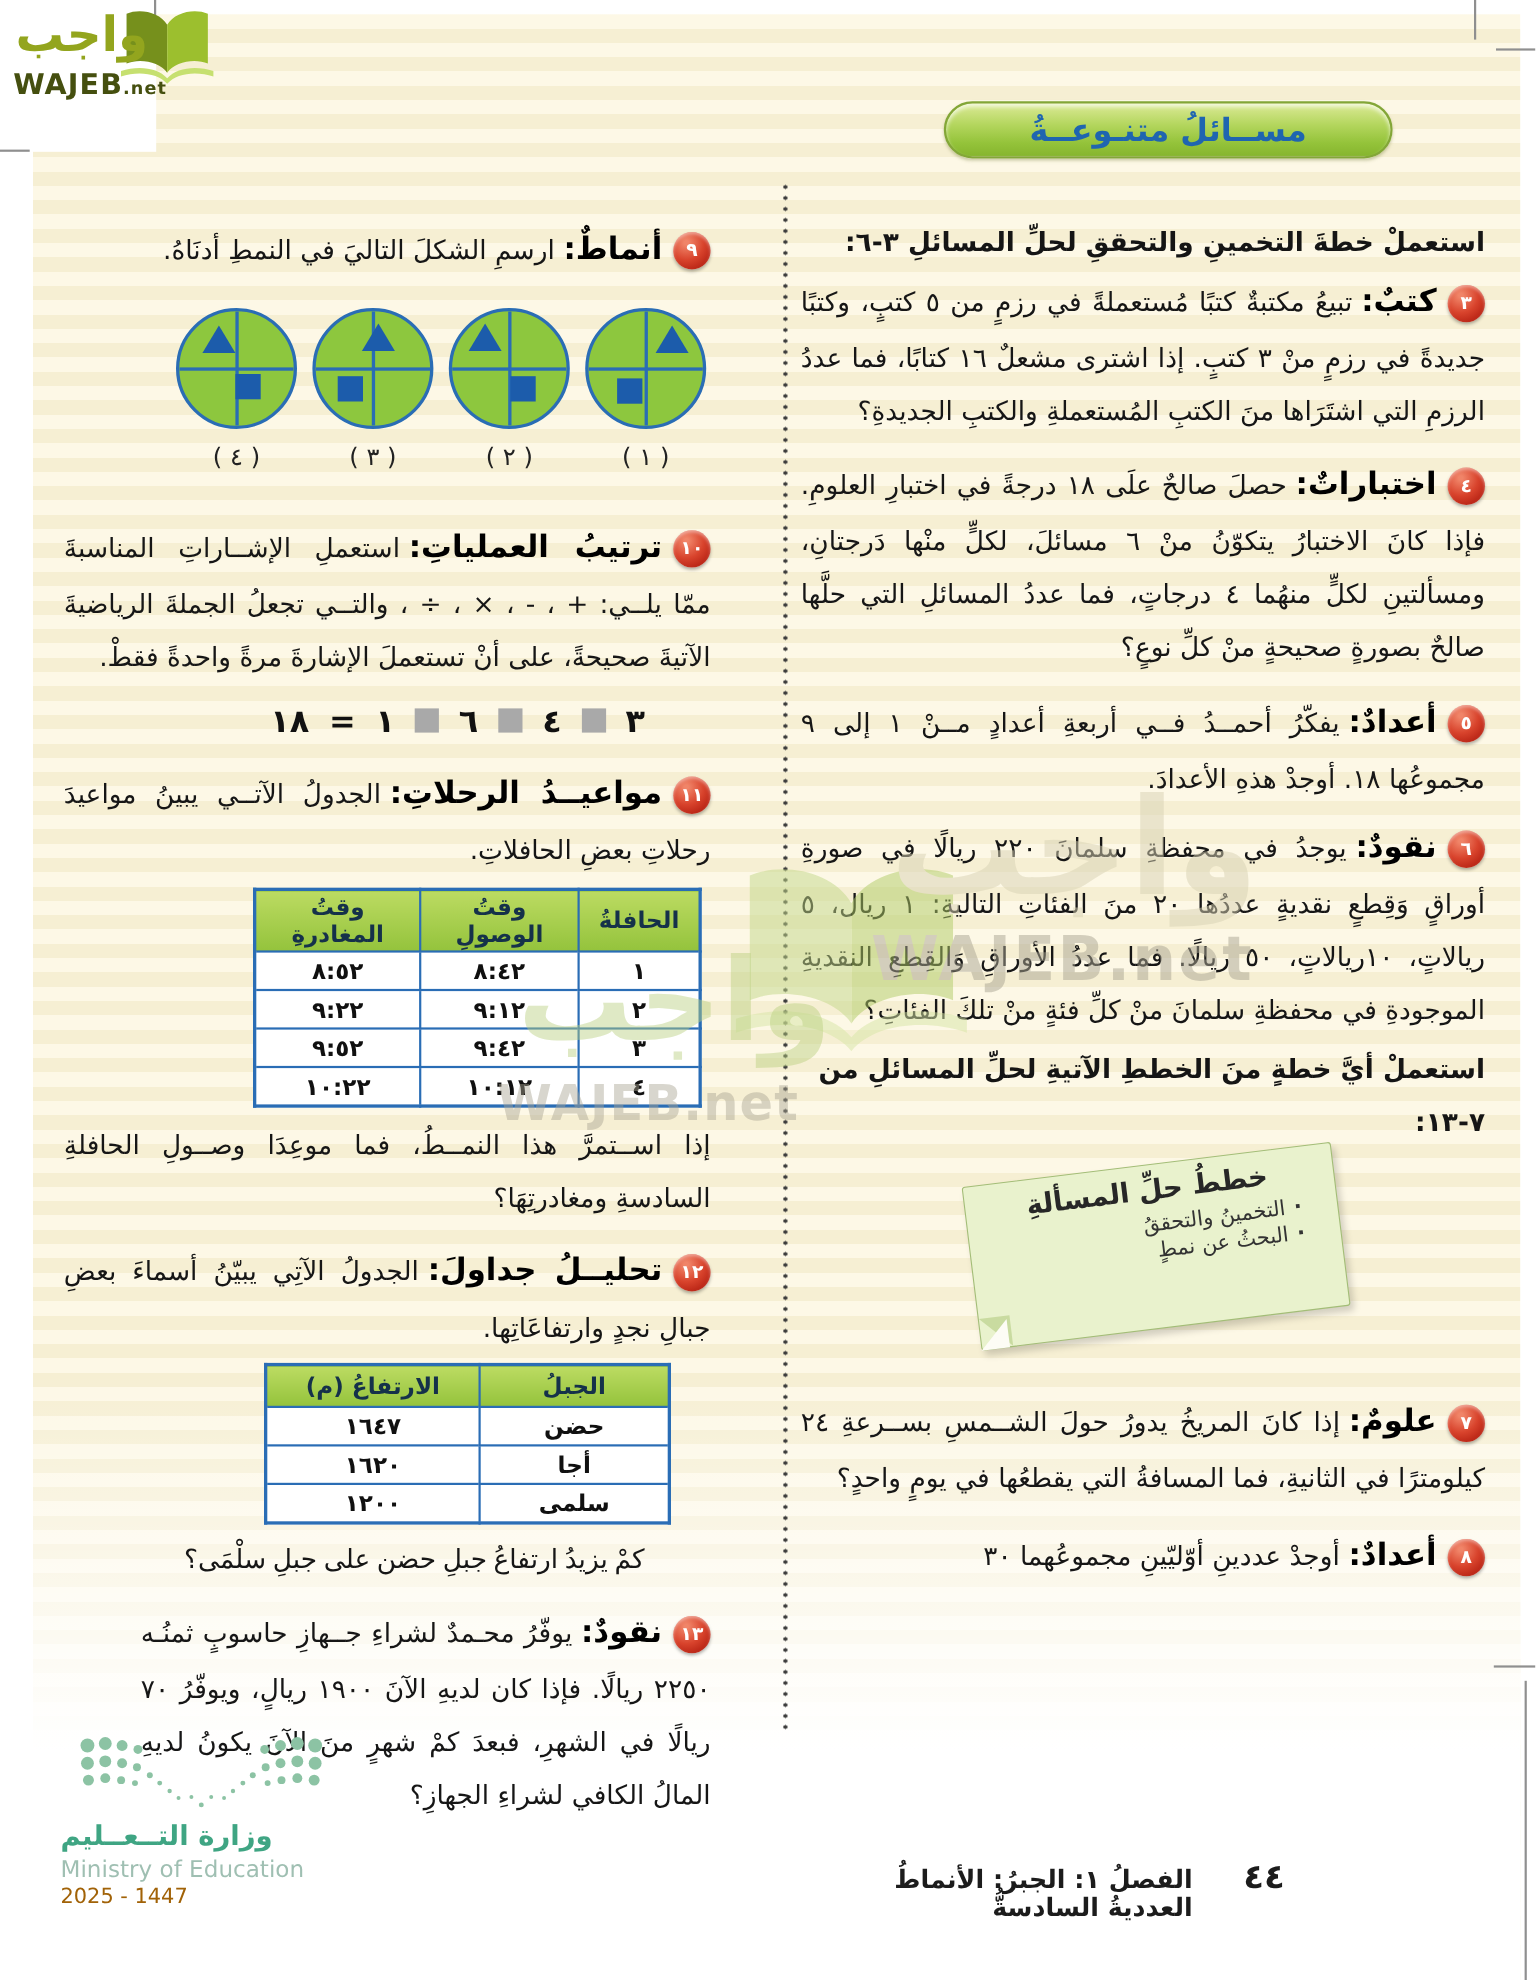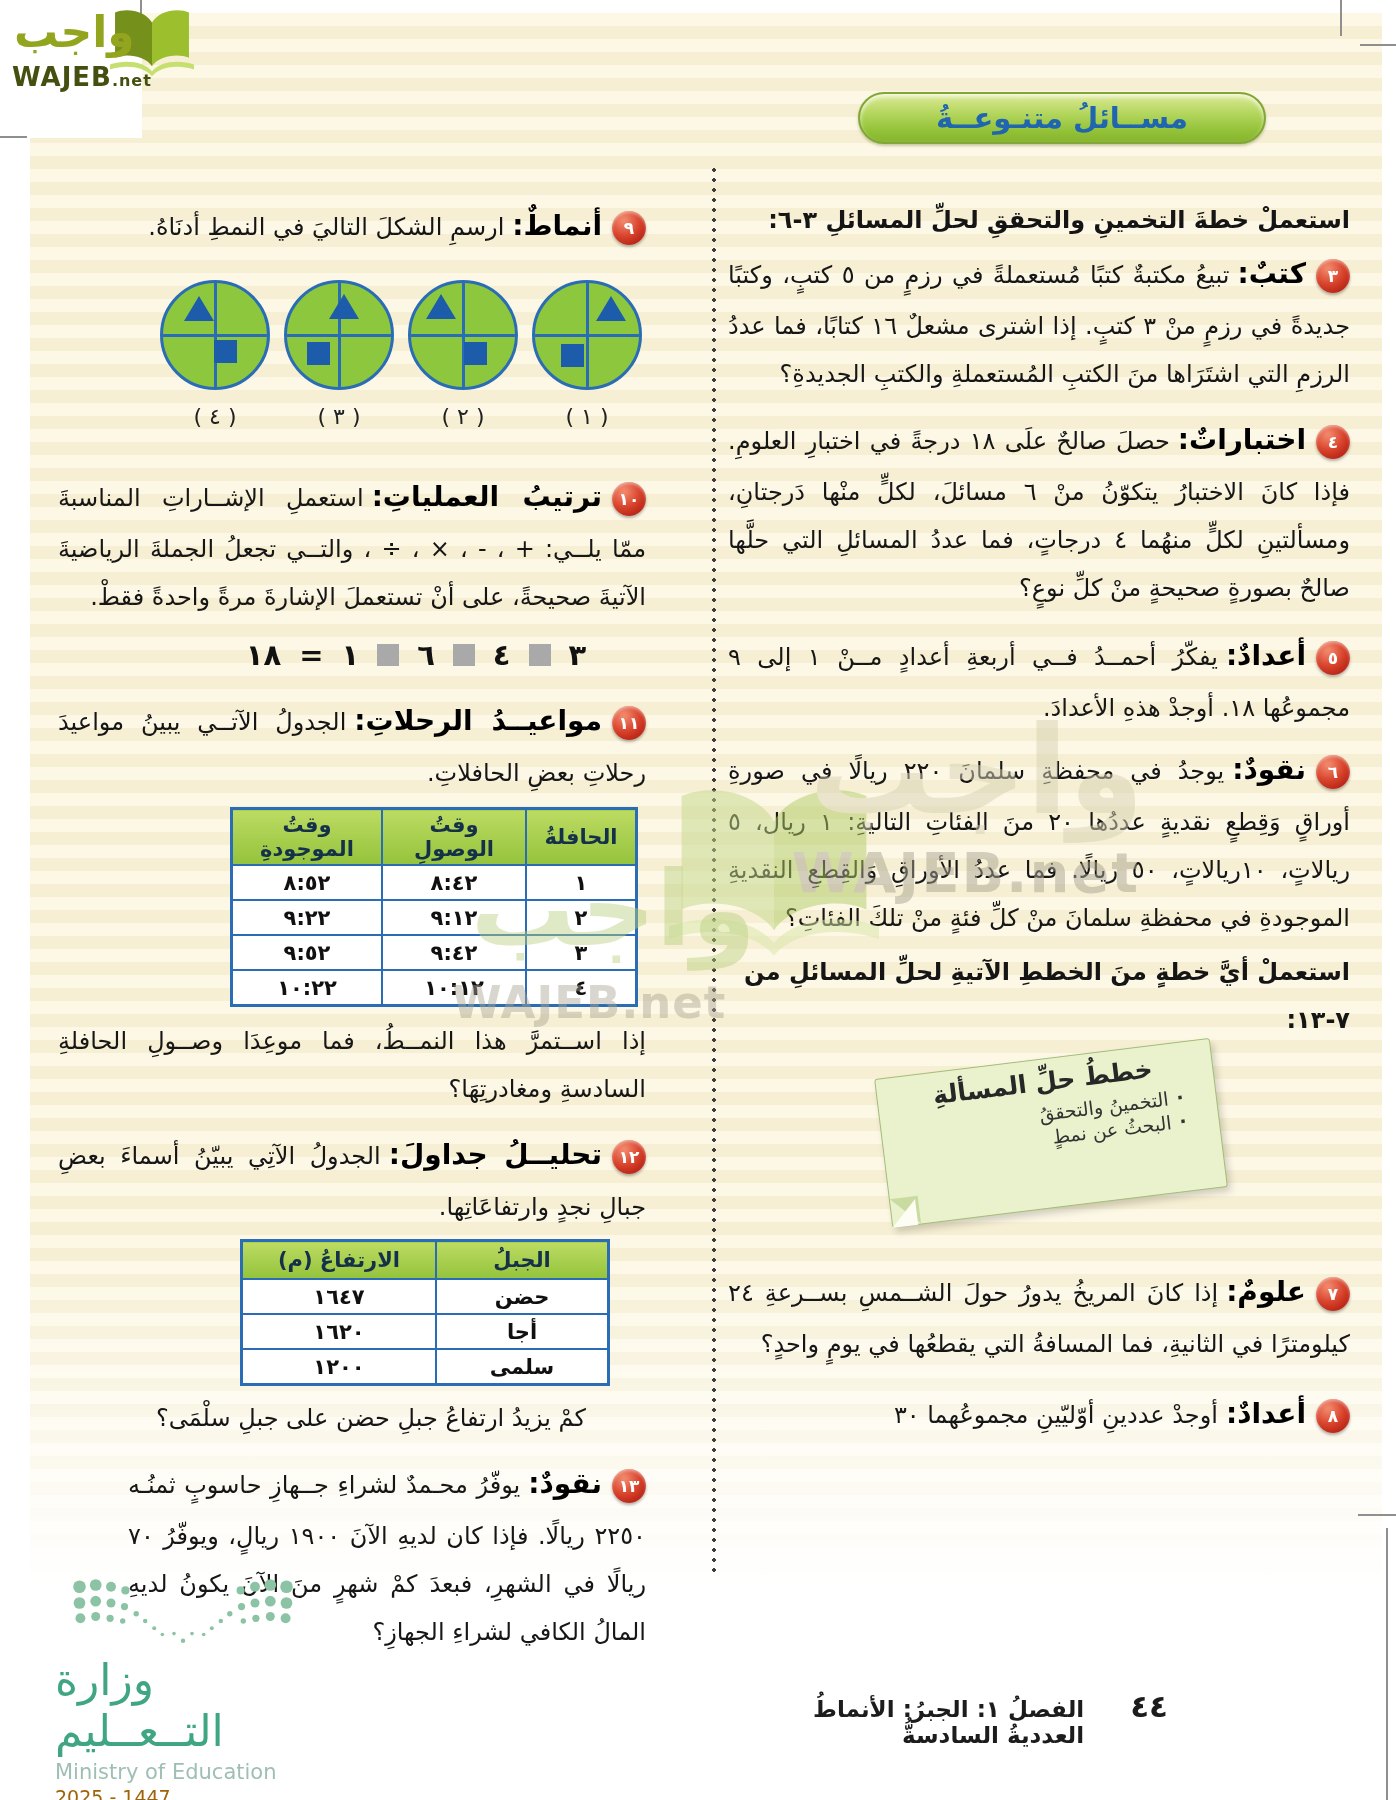--- a/index.html
+++ b/index.html
@@ -105,21 +105,21 @@
   .wm1 .ar{position:absolute;right:6px;top:-8px;font-size:122px;font-weight:bold;color:#d8d2b4;line-height:1.1;}
   .wm1 .net{position:absolute;right:10px;top:128px;font-size:56px;font-weight:bold;color:#aaa593;letter-spacing:2px;}
   .wm2{left:452px;top:858px;width:310px;height:220px;opacity:.45;}
   .wm2 .ar{position:absolute;right:6px;top:-6px;font-size:104px;font-weight:bold;color:#b9d07f;line-height:1.1;}
   .wm2 .net{position:absolute;left:0;top:118px;font-size:45px;font-weight:bold;color:#aaa593;letter-spacing:1px;}
 
   
   .ministry{position:absolute;left:55px;top:1576px;width:330px;z-index:2;}
   .ministry svg{width:256px;height:72px;display:block;}
   .ministry svg circle{fill:#8cc3a4;}
-  .m-ar{font-size:44px;font-weight:normal;color:#3fa583;margin:6px 0 0 0;direction:rtl;text-align:left;width:256px;}
+  .m-ar{font-size:25px;font-weight:bold;color:#3fa583;margin:6px 0 0 0;direction:rtl;text-align:left;width:256px;}
   .m-en{font-size:21px;color:#9fbfb2;margin:4px 0 0 0;}
   .m-yr{font-size:19px;color:#a16207;margin:2px 0 0 0;}
 
   
   .footer{position:absolute;left:748px;top:1688px;width:420px;z-index:2;direction:rtl;
     display:flex;align-items:baseline;gap:46px;}
   .footer .pageno{font-size:31px;font-weight:bold;color:#1c1c1c;}
   .footer .chapter{font-size:23px;font-weight:bold;color:#1c1c1c;}
 </style>
 </head>
@@ -234,21 +234,21 @@
 
     <div class="problem" style="margin-top:16px;">
       <p class="ptext"><span class="pnum">١١</span><span class="ptitle">مواعيــدُ الرحلاتِ:</span><span>الجدولُ الآتــي يبينُ مواعيدَ رحلاتِ بعضِ الحافلاتِ.</span></p>
     </div>
 
     <table class="dtable">
       <thead>
         <tr>
           <th class="bus-c1">الحافلةُ</th>
           <th class="bus-c2">وقتُ الوصولِ</th>
-          <th class="bus-c3">وقتُ الموجودةِ</th>
+          <th class="bus-c3">وقتُ المغادرةِ</th>
         </tr>
       </thead>
       <tbody>
         <tr>
           <td>١</td>
           <td>٨:٤٢</td>
           <td>٨:٥٢</td>
         </tr>
         <tr>
           <td>٢</td>
@@ -290,21 +290,21 @@
           <td>أجا</td>
           <td>١٦٢٠</td>
         </tr>
         <tr>
           <td>سلمى</td>
           <td>١٢٠٠</td>
         </tr>
       </tbody>
     </table>
 
-    <p class="ptext" style="margin-top:8px;padding-right:60px;">كمْ يزيدُ ارتفاعُ جبلِ حضن على جبلِ سلْمَى؟</p>
+    <p class="ptext" style="margin-top:8px;padding-right:60px;font-family:Liberation Serif, serif;">كمْ يزيدُ ارتفاعُ جبلِ حضن على جبلِ سلْمَى؟</p>
 
     <div class="problem" style="margin-top:14px;padding-left:70px;">
       <p class="ptext"><span class="pnum">١٣</span><span class="ptitle">نقودٌ:</span><span>يوفّرُ محـمدٌ لشراءِ جــهازِ حاسوبٍ ثمنُـه ٢٢٥٠ ريالًا. فإذا كان لديهِ الآنَ ١٩٠٠ ريالٍ، ويوفّرُ ٧٠ ريالًا في الشهرِ، فبعدَ كمْ شهرٍ منَ الآنَ يكونُ لديهِ المالُ الكافي لشراءِ الجهازِ؟</span></p>
     </div>
   </div>
 
   <div class="ministry">
     <svg viewBox="0 0 250 80">
       <circle cx="10" cy="12" r="7"></circle>
         <circle cx="28" cy="10" r="6.5"></circle>

